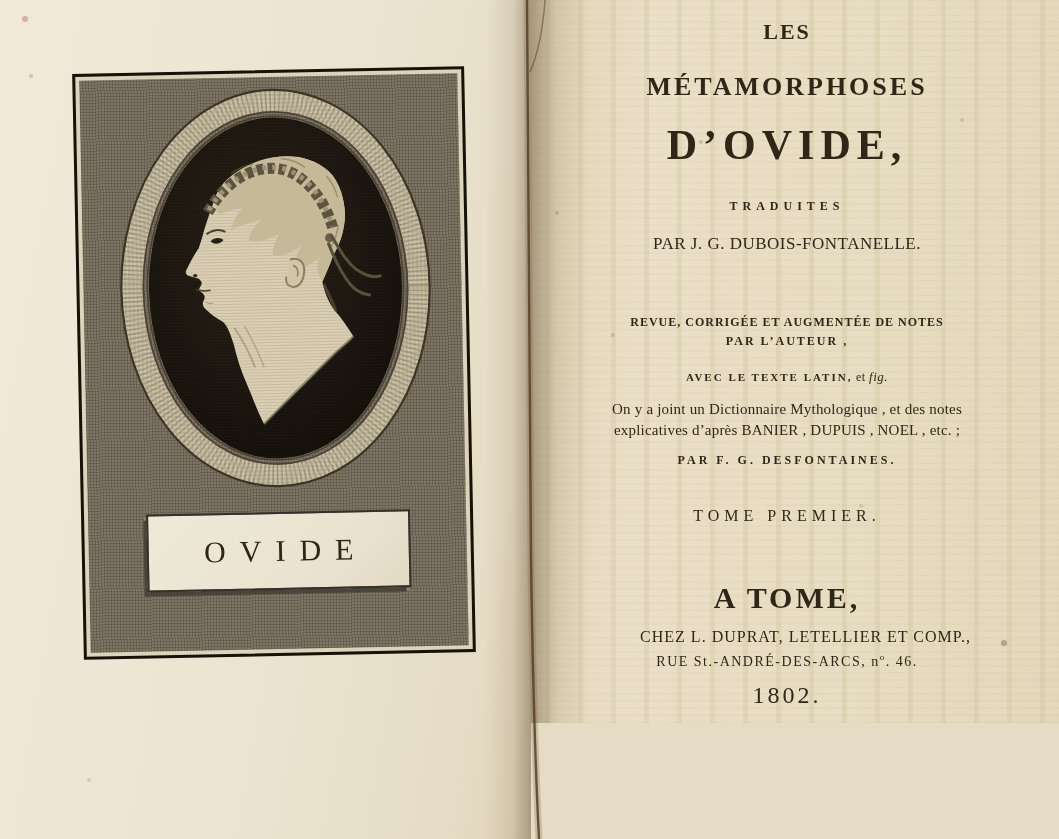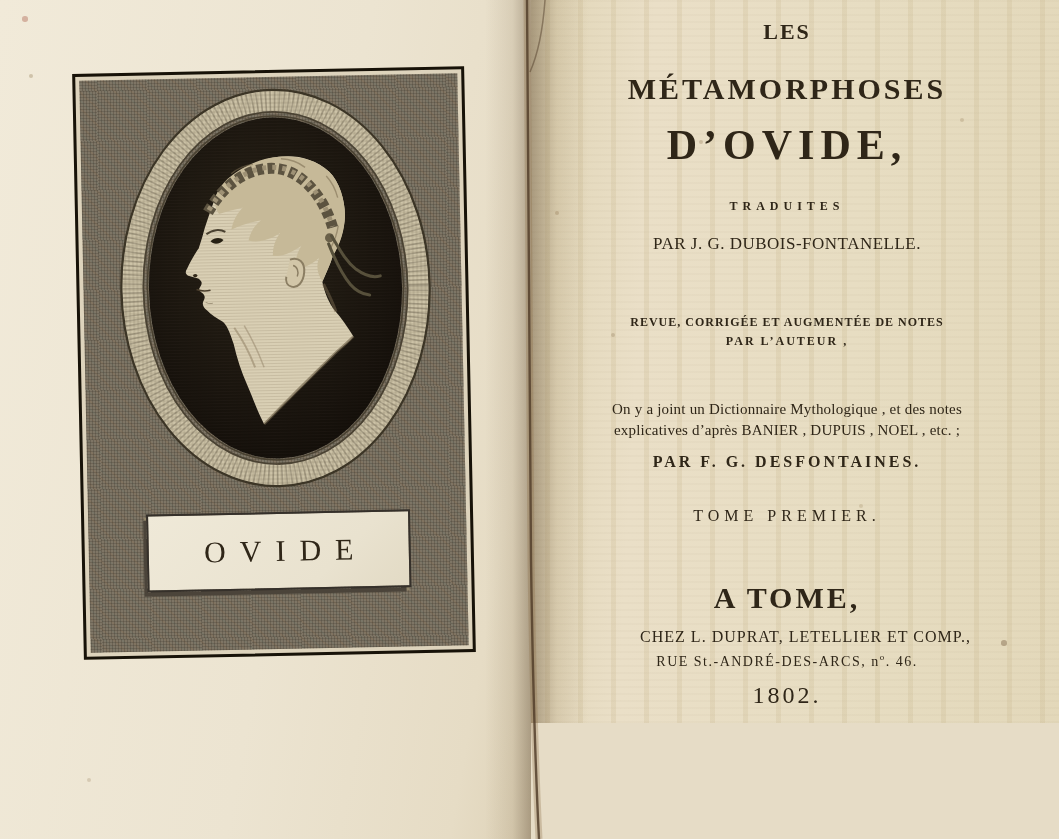--- a/index.html
+++ b/index.html
@@ -58,33 +58,33 @@
   }
   .right-page .fold-shade{
     position:absolute;left:0;top:0;width:58px;height:100%;
     background:linear-gradient(90deg,rgba(84,62,38,.40) 0%,rgba(140,116,78,.16) 45%,rgba(140,116,78,0) 100%);
   }
   .rp-line{
     position:absolute;left:4px;right:20px;text-align:center;color:var(--ink,#2f2618);
     white-space:nowrap;
   }
   .t-les        {top:19px; font-size:22px;font-weight:bold;letter-spacing:2px;}
-  .t-metam      {top:72px; font-size:30px;font-weight:bold;letter-spacing:3px;}
+  .t-metam      {top:72px; font-size:26px;font-weight:bold;letter-spacing:3px;}
   .t-ovide      {top:121px;font-size:42px;font-weight:bold;letter-spacing:6px;}
   .t-traduites  {top:199px;font-size:12px;font-weight:bold;letter-spacing:5px;}
   .t-translator {top:234px;font-size:17px;letter-spacing:0.5px;}
   .t-edition    {top:280px;font-size:16px;font-weight:bold;letter-spacing:2px;}
   .t-revue      {top:315px;font-size:12px;font-weight:bold;letter-spacing:1px;}
   .t-auteur     {top:334px;font-size:12px;font-weight:bold;letter-spacing:2px;}
   .t-latin      {top:369px;font-size:11px;font-weight:bold;letter-spacing:2px;}
   .t-latin .mid {font-size:12px;font-weight:normal;letter-spacing:0.5px;text-transform:none;}
   .t-latin .fig {font-size:13px;font-weight:normal;font-style:italic;letter-spacing:0.5px;}
   .t-ony        {top:401px;font-size:15px;letter-spacing:0.2px;}
   .t-expl       {top:422px;font-size:15px;letter-spacing:0.2px;}
-  .t-editor     {top:453px;font-size:16px;font-weight:bold;letter-spacing:3px;}
+  .t-editor     {top:453px;font-size:12px;font-weight:bold;letter-spacing:3px;}
   .t-tome       {top:507px;font-size:16px;letter-spacing:5px;}
   .t-paris      {top:581px;font-size:30px;font-weight:bold;letter-spacing:3px;}
   .t-chez       {top:628px;font-size:16px;letter-spacing:1px;margin-left:37px;}
   .t-rue        {top:652px;font-size:14px;letter-spacing:1.5px;}
   .t-rue sup    {font-size:9px;vertical-align:6px;}
   .t-year       {top:682px;font-size:24px;letter-spacing:3px;}
   
   .crease-svg{position:absolute;inset:0;pointer-events:none;}
   
   .paper-specks{
@@ -216,20 +216,23 @@
     <div class="laid-lines"></div>
     <div class="fold-shade"></div>
 
     <div class="rp-line t-les">LES</div>
     <div class="rp-line t-metam">MÉTAMORPHOSES</div>
     <div class="rp-line t-ovide">D’OVIDE,</div>
     <div class="rp-line t-traduites">TRADUITES</div>
     <div class="rp-line t-translator">PAR J. G. DUBOIS-FONTANELLE.</div>
     <div class="rp-line t-revue">REVUE, CORRIGÉE ET AUGMENTÉE DE NOTES</div>
     <div class="rp-line t-auteur">PAR L’AUTEUR ,</div>
+    <div class="rp-line t-latin">
+      <span>AVEC LE TEXTE LATIN,</span><span class="mid"> et </span><span class="fig">fig.</span>
+    </div>
     <div class="rp-line t-ony">On y a joint un Dictionnaire Mythologique , et des notes</div>
     <div class="rp-line t-expl">explicatives d’après BANIER , DUPUIS , NOEL , etc. ;</div>
     <div class="rp-line t-editor">PAR F. G. DESFONTAINES.</div>
     <div class="rp-line t-tome">TOME PREMIER.</div>
     <div class="rp-line t-paris">A TOME,</div>
     <div class="rp-line t-chez">CHEZ L. DUPRAT, LETELLIER ET COMP.,</div>
     <div class="rp-line t-rue">
       <span>RUE St.-ANDRÉ-DES-ARCS, n</span><sup>o</sup><span>. 46.</span>
     </div>
     <div class="rp-line t-year">1802.</div>

